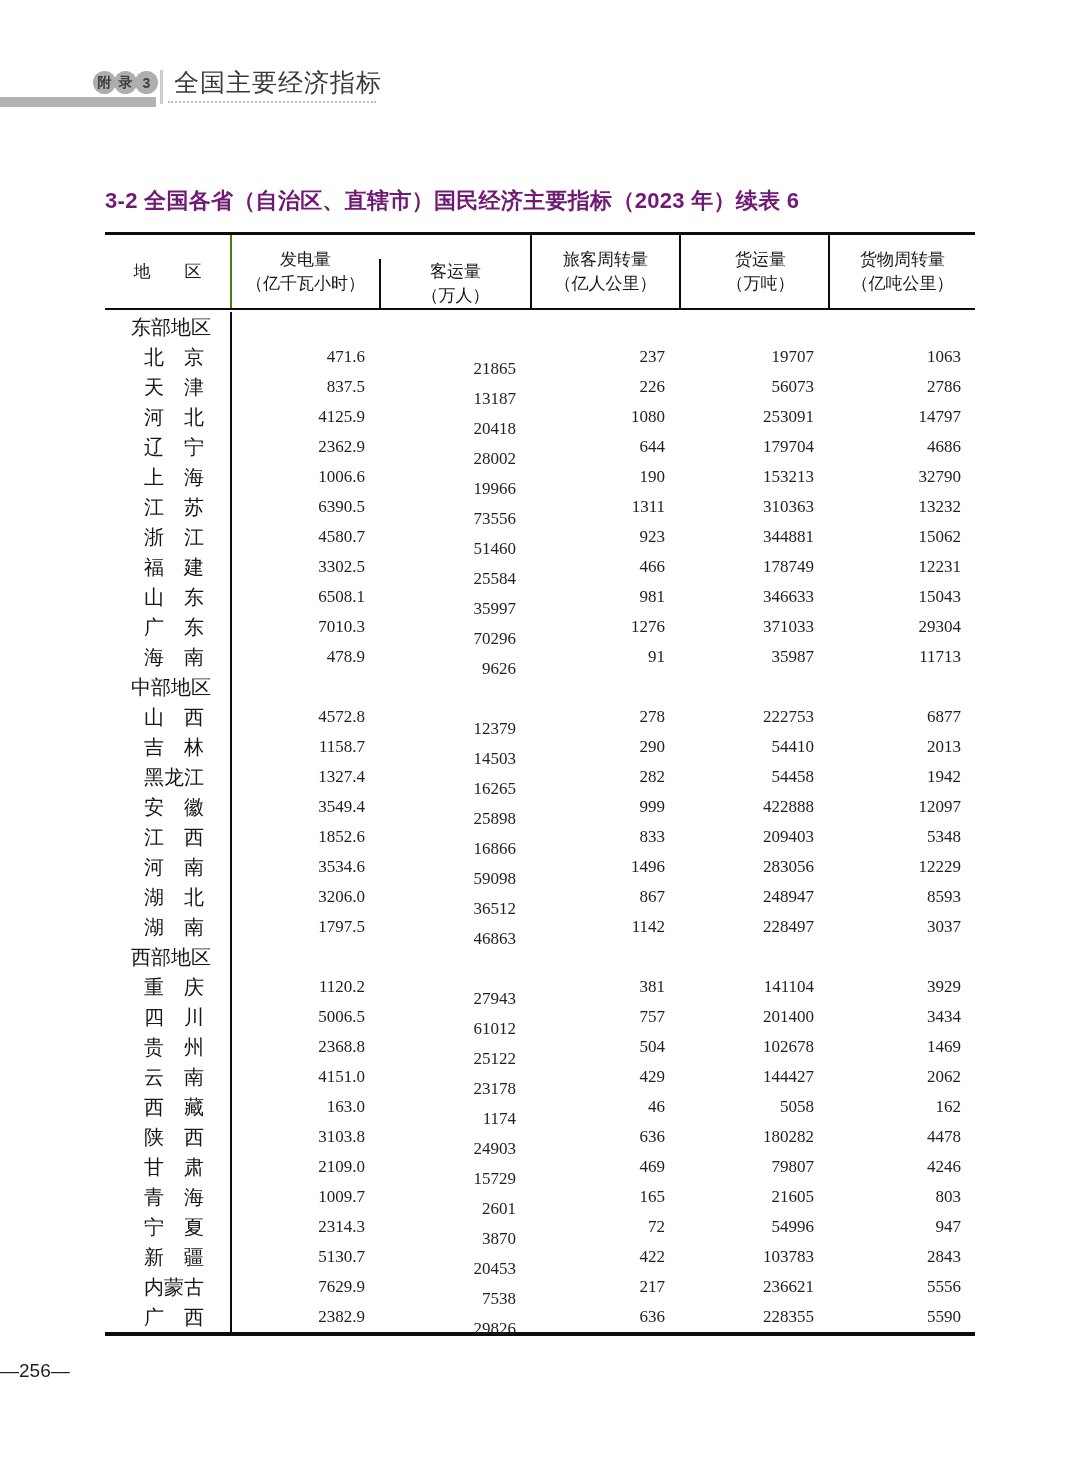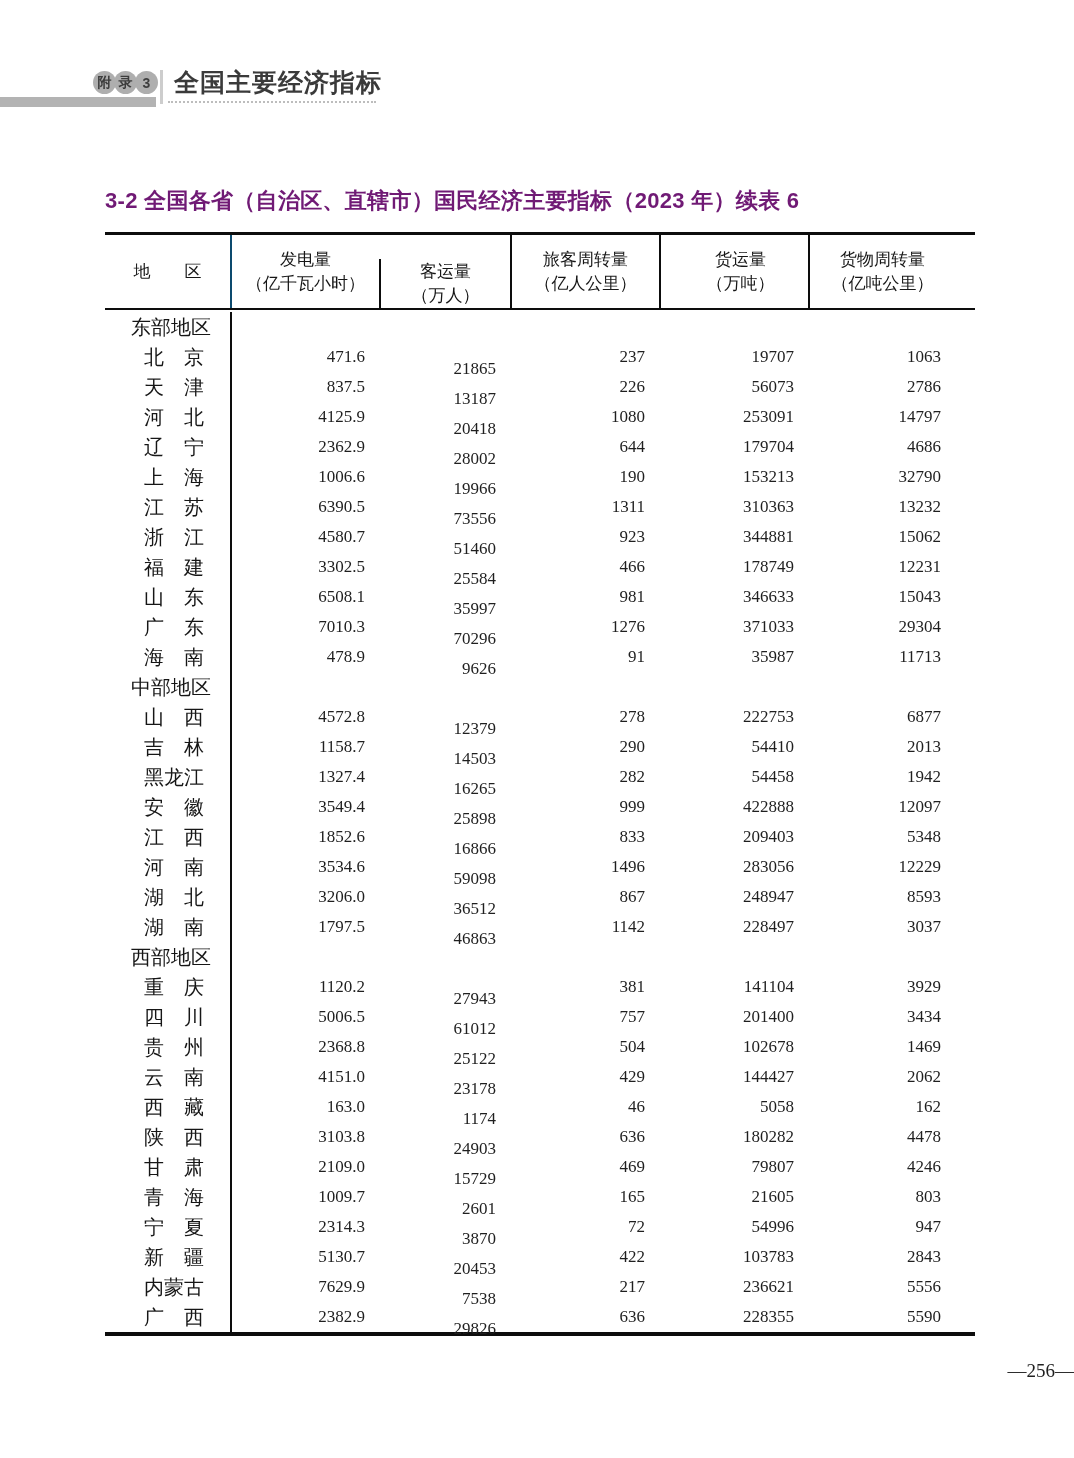--- a/index.html
+++ b/index.html
@@ -30,21 +30,21 @@
     display: flex; align-items: center; justify-content: center;
   }
   .badge .circ + .circ { margin-left: -2px; }
   .vdiv {
     position: absolute; left: 160px; top: 70px;
     width: 3px; height: 34px; background: #cdcdcd;
   }
   .apptitle {
     position: absolute; left: 174px; top: 66px;
     font-family: "Liberation Sans", sans-serif;
-    font-weight: bold; font-size: 25px; letter-spacing: 1px;
+    font-weight: normal; font-size: 25px; letter-spacing: 1px;
     color: #3a3a3a; white-space: nowrap; text-align: right;
   }
   .dotline {
     position: absolute; left: 168px; top: 101px;
     width: 208px; height: 0;
     border-bottom: 2px dotted #bdbdbd;
   }
 
   
   .tabletitle {
@@ -69,25 +69,25 @@
   .th {
     box-sizing: border-box;
     display: flex; flex-direction: column;
     align-items: center; justify-content: center;
     font-size: 17px; line-height: 24px;
     color: #161616;
     white-space: nowrap;
   }
   .w0 { width: 127px; }
   .w1 { width: 147px; }
-  .w2 { width: 131px; margin-top: 24px; }
+  .w2 { width: 151px; margin-top: 24px; }
   .w3 { width: 149px; justify-content: center; }
   .w4 { width: 149px; padding-left: 12px; }
   .w5 { width: 147px; text-align: right; }
-  .th.w0 { border-right: 2px solid #0c4a6e; }
+  .th.w0 { border-right: 2px solid #4d7c0f; }
   .th.w2, .th.w3, .th.w4, .th.w5 { border-left: 2px solid #0d0d0d; }
 
   .tbody {
     border-bottom: 4px solid #0d0d0d;
     padding-top: 2px;
   }
   .trow {
     display: flex;
     height: 30px;
     align-items: center;
@@ -108,23 +108,23 @@
     text-align: right;
     padding-right: 14px;
     font-size: 17px;
     color: #1f1f1f;
     font-family: "Liberation Serif", serif;
   }
 
   
   .pageno {
     position: absolute; left: 0; top: 1360px;
-    width: 1074px; text-align: right;
+    width: 1074px; text-align: left;
     font-size: 19px; color: #1f1f1f;
-    font-family: Liberation Serif, serif;
+    font-family: Liberation Sans, sans-serif;
   }
 </style>
 </head>
 <body>
 
 <div class="graybar"></div>
 <div class="badge">
   <span class="circ">附</span>
   <span class="circ">录</span>
   <span class="circ">3</span>

